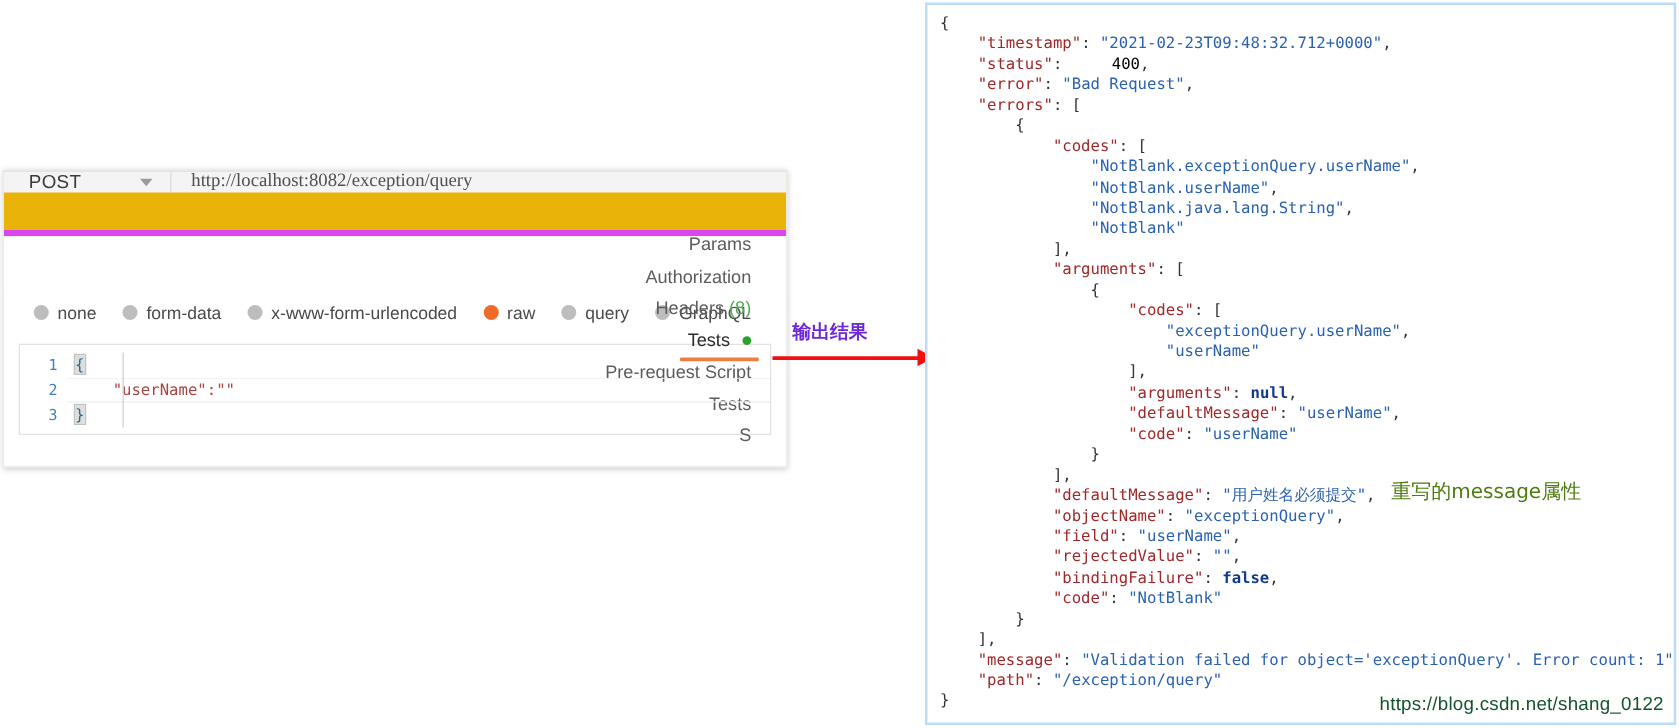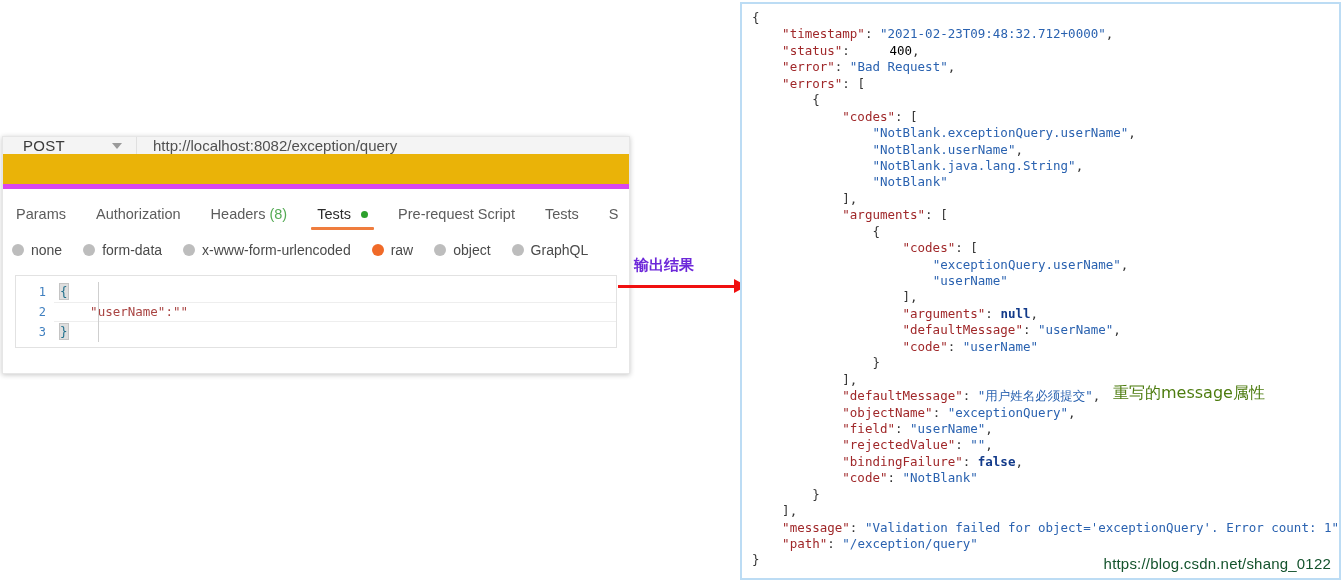--- a/index.html
+++ b/index.html
@@ -61,31 +61,33 @@
   }
   #url-field {
     flex: 1;
     display: flex;
     align-items: center;
     padding-left: 16px;
     font-size: 15px;
     color: #505050;
     background: #f4f4f4;
     cursor: text;
+    font-family: Liberation Serif, serif;
   }
 
   
   #req-tabs {
     display: flex;
     align-items: flex-end;
     height: 43px;
     padding-left: 11px;
     background: #ffffff;
     box-sizing: border-box;
     white-space: nowrap;
+    flex-direction: column;
   }
   .req-tab {
     position: relative;
     font-size: 14.5px;
     color: #5c5c5c;
     padding: 0 2px 11px 2px;
     margin-right: 26px;
     cursor: pointer;
     line-height: 1;
   }
@@ -106,21 +108,21 @@
     background: #2ca02c;
     margin-left: 6px;
     vertical-align: 1px;
   }
 
   
   #body-types {
     display: flex;
     align-items: center;
     height: 35px;
-    padding-left: 9px;
+    padding-left: 24px;
     white-space: nowrap;
   }
   .radio-opt {
     display: flex;
     align-items: center;
     margin-right: 21px;
     font-size: 14px;
     color: #4a4a4a;
     cursor: pointer;
   }
@@ -325,21 +327,21 @@
     <div class="radio-opt">
       <span class="radio-dot"></span>
       <span>x-www-form-urlencoded</span>
     </div>
     <div class="radio-opt selected">
       <span class="radio-dot"></span>
       <span>raw</span>
     </div>
     <div class="radio-opt">
       <span class="radio-dot"></span>
-      <span>object</span>
+      <span>query</span>
     </div>
     <div class="radio-opt">
       <span class="radio-dot"></span>
       <span>GraphQL</span>
     </div>
   </div>
 
   <div id="req-editor">
     <div id="gutter">
       <div class="ln">1</div>

